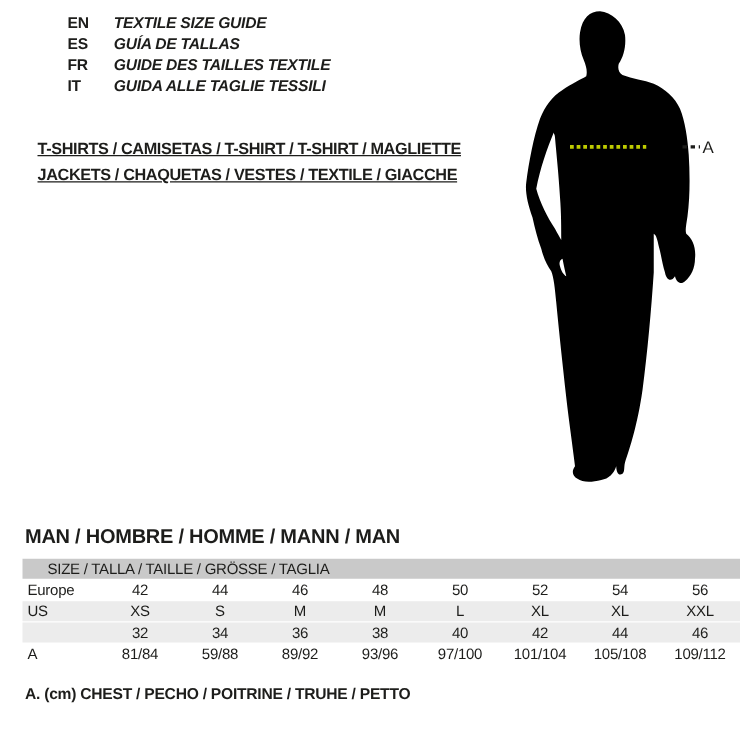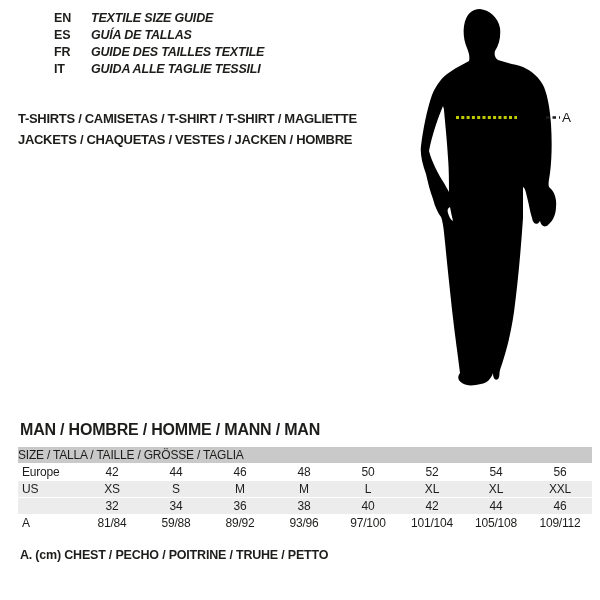--- a/index.html
+++ b/index.html
@@ -20,42 +20,42 @@
 
   
   .lang-list { position: absolute; left: 22px; top: 10px; }
   .lang-row { display: flex; height: 17px; line-height: 17px; padding-left: 32px; }
   .lang-code {
     width: 37px; font-size: 12.5px; font-weight: bold; letter-spacing: -0.2px;
   }
   .lang-label { font-size: 12.5px; font-weight: bold; letter-spacing: -0.2px; white-space: nowrap; font-style: italic; }
 
   
-  .categories { position: absolute; left: 18px; top: 108px; }
+  .categories { position: absolute; left: 30px; top: 108px; text-decoration: underline; }
   .category-line {
     font-size: 13px; font-weight: bold; letter-spacing: -0.3px;
     height: 21px; line-height: 21px; white-space: nowrap;
   }
 
   
   .figure-wrap { position: absolute; left: 410px; top: 0; width: 170px; height: 400px; }
   .figure-wrap svg { display: block; }
 
   
   .section-title {
     position: absolute; left: 20px; top: 421px;
     font-size: 16px; font-weight: bold; letter-spacing: -0.2px; white-space: nowrap;
   }
 
   
   .size-table { position: absolute; left: 18px; top: 447px; width: 574px; }
   .table-header {
     background: var(--table-header-bg);
     height: 16px; line-height: 16px; margin-bottom: 1px;
-    font-size: 12px; padding-left: 0; letter-spacing: -0.2px; white-space: nowrap;
+    font-size: 12px; padding-left: 20px; letter-spacing: -0.2px; white-space: nowrap;
   }
   .table-row { display: flex; height: 16px; line-height: 16px; margin-bottom: 1px; }
   .table-row.alt { background: var(--table-alt-row-bg); }
   .row-label { width: 62px; padding-left: 4px; font-size: 12px; letter-spacing: -0.2px; }
   .cell { flex: 1 1 0; text-align: center; font-size: 12px; letter-spacing: -0.2px; }
 
   
   .footnote {
     position: absolute; left: 20px; top: 548px;
     font-size: 12.5px; font-weight: bold; letter-spacing: -0.2px; white-space: nowrap;
@@ -80,21 +80,21 @@
       <span class="lang-label">GUIDE DES TAILLES TEXTILE</span>
     </div>
     <div class="lang-row">
       <span class="lang-code">IT</span>
       <span class="lang-label">GUIDA ALLE TAGLIE TESSILI</span>
     </div>
   </div>
 
   <div class="categories">
     <div class="category-line">T-SHIRTS / CAMISETAS / T-SHIRT / T-SHIRT / MAGLIETTE</div>
-    <div class="category-line">JACKETS / CHAQUETAS / VESTES / JACKEN / HOMBRE</div>
+    <div class="category-line">JACKETS / CHAQUETAS / VESTES / TEXTILE / GIACCHE</div>
   </div>
 
   <div class="figure-wrap">
     <svg width="170" height="400" viewBox="410 0 170 400" xmlns="http://www.w3.org/2000/svg">
       <path fill="#000000" fill-rule="evenodd" d="
         M 480,9
         C 489,10 498,17 500,28
         C 501,37 499,45 495,51
         C 494,55 495,58 498,60
         C 506,63 515,64 523,67

